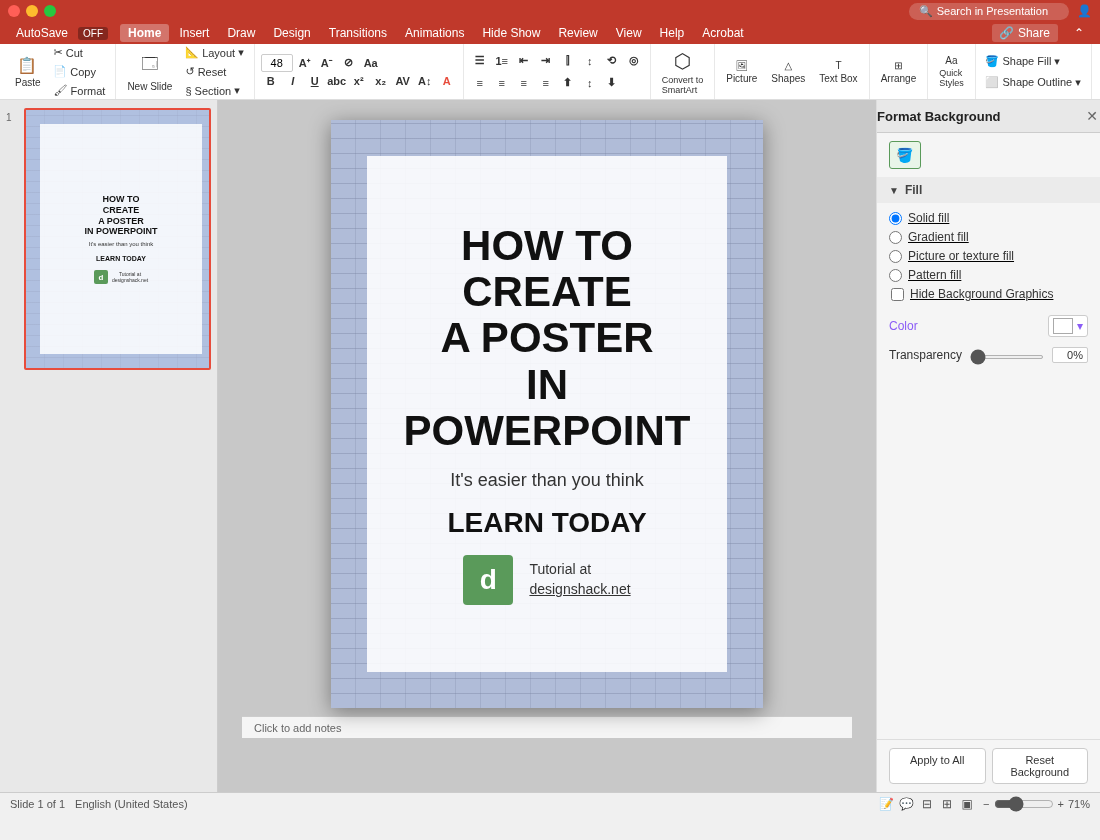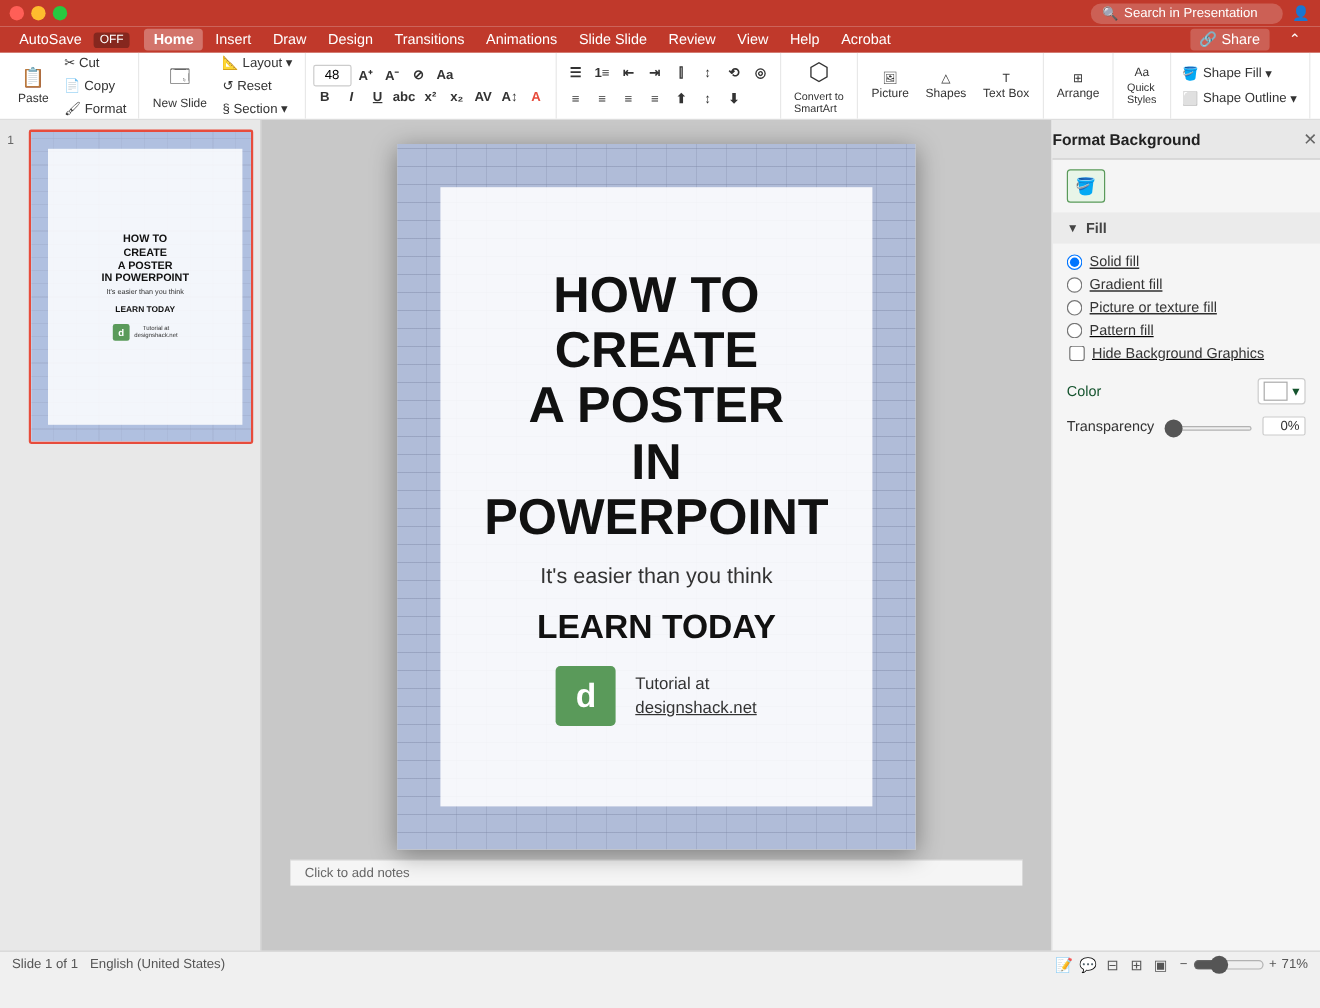--- a/index.html
+++ b/index.html
@@ -397,21 +397,21 @@
       color: #333;
       padding-left: 2px;
     }
     .checkbox-row input[type=checkbox] { margin: 0; }
     .color-row {
       display: flex;
       align-items: center;
       justify-content: space-between;
       padding: 6px 12px;
       font-size: 12px;
-      color: #14532d;
+      color: #8b5cf6;
     }
     .color-swatch-btn {
       display: flex;
       align-items: center;
       gap: 4px;
       border: 1px solid #ccc;
       border-radius: 3px;
       padding: 2px 4px;
       background: white;
       cursor: pointer;
@@ -519,21 +519,21 @@
 <div id="menu-bar">
   <div class="menu-item">AutoSave</div>
   <div class="menu-item" style="background: rgba(0,0,0,0.3); padding: 1px 5px; border-radius: 3px; font-size: 10px;">OFF</div>
   <div style="width: 8px"></div>
   <div class="menu-item active">Home</div>
   <div class="menu-item">Insert</div>
   <div class="menu-item">Draw</div>
   <div class="menu-item">Design</div>
   <div class="menu-item">Transitions</div>
   <div class="menu-item">Animations</div>
-  <div class="menu-item">Slide Slide</div>
+  <div class="menu-item">Hide Show</div>
   <div class="menu-item">Review</div>
   <div class="menu-item">View</div>
   <div class="menu-item">Help</div>
   <div class="menu-item">Acrobat</div>
   <div style="margin-left: auto; display: flex; align-items: center; gap: 8px;">
     <div class="menu-item" style="background: rgba(255,255,255,0.2);">🔗 Share</div>
     <div class="menu-item">⌃</div>
   </div>
 </div>
 
@@ -764,20 +764,24 @@
     <div class="transparency-row">
       <span class="transparency-label">Transparency</span>
       <div class="slider-container">
         <input type="range" min="0" max="100" value="0" style="">
       </div>
       <div class="transparency-value">0%</div>
     </div>
 
     <div style="flex: 1;"></div>
 
+    <div class="panel-footer">
+      <div class="panel-btn">Apply to All</div>
+      <div class="panel-btn">Reset Background</div>
+    </div>
   </div>
 </div>
 
 <div id="status-bar">
   <span>Slide 1 of 1</span>
   <span>English (United States)</span>
   <div class="status-right">
     <div class="view-icons">
       <div class="view-icon-btn">📝</div>
       <div class="view-icon-btn">💬</div>

